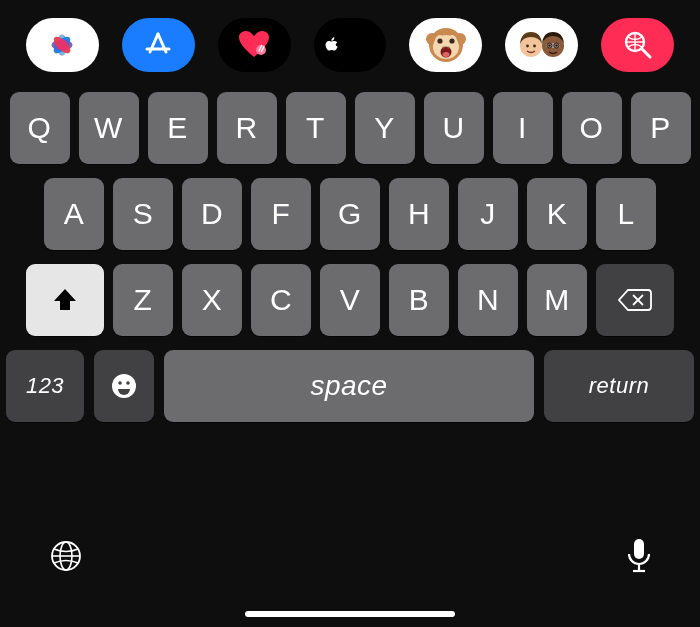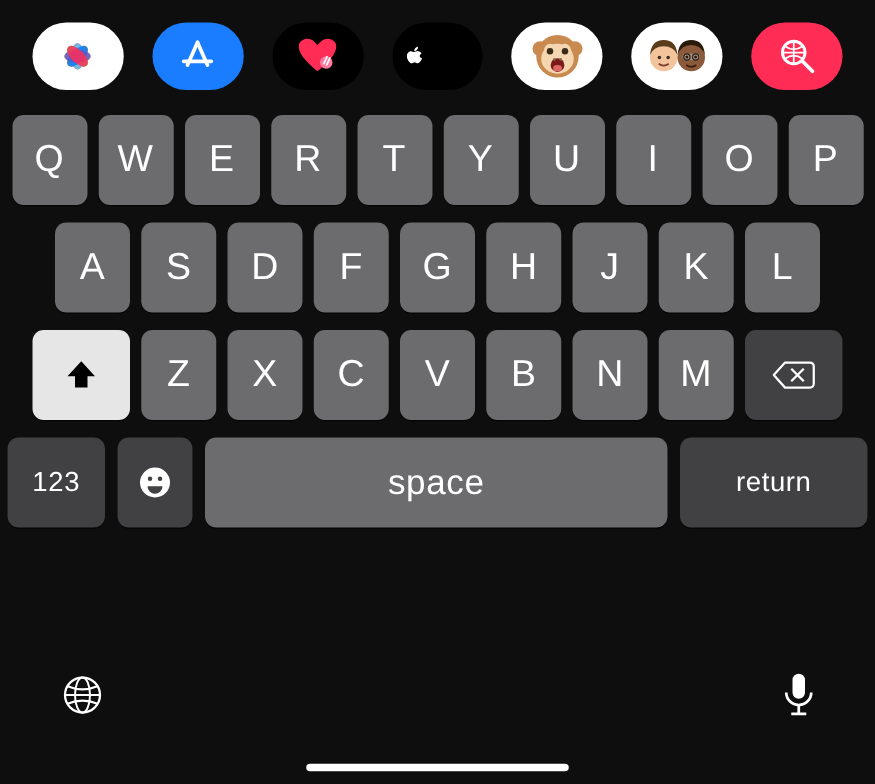--- a/index.html
+++ b/index.html
@@ -61,21 +61,21 @@
   }
   .key-shift {
     background: #e6e6e6;
     color: #000;
     width: 78px;
   }
   .key-backspace {
     width: 78px;
   }
 
-  .krow4 { gap: 10px; }
+  .krow4 { gap: 10px; font-style: italic; }
   .key-123 { width: 78px; font-size: 22px; background:#414143;}
   .key-emoji { width: 60px; background:#414143; font-size:30px;}
   .key-space { flex: 1; background: #6c6c6e; font-size: 28px; }
   .key-return { width: 150px; background:#414143; font-size: 22px; }
 
   
   .bottom-bar {
     position: absolute;
     bottom: 0;
     left: 0; right: 0;

